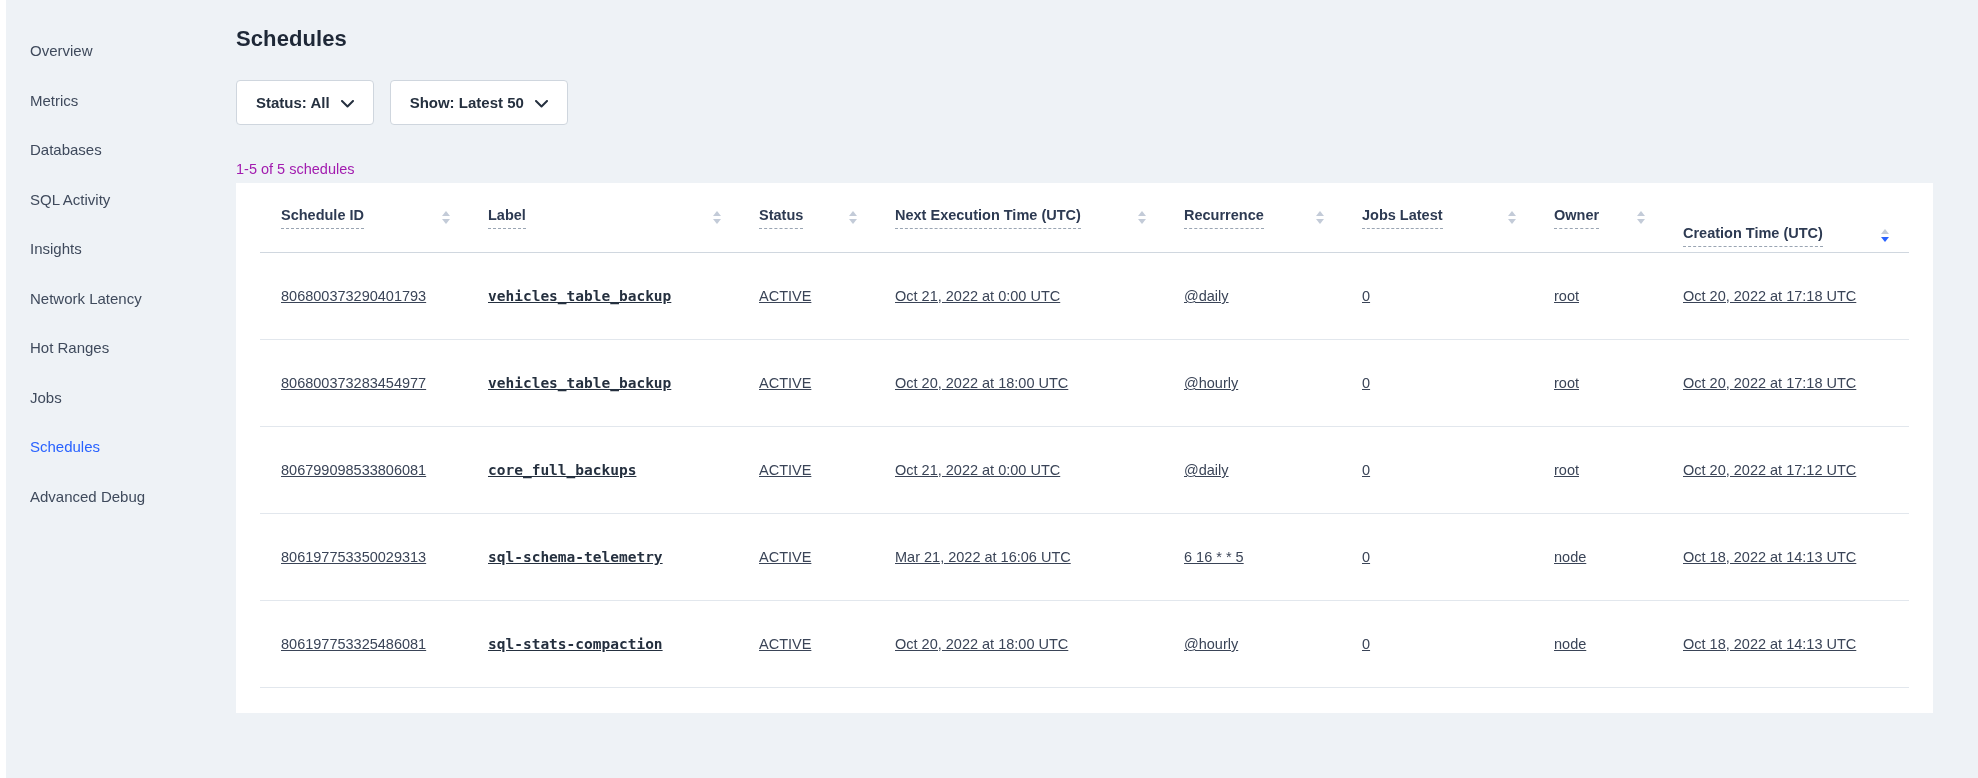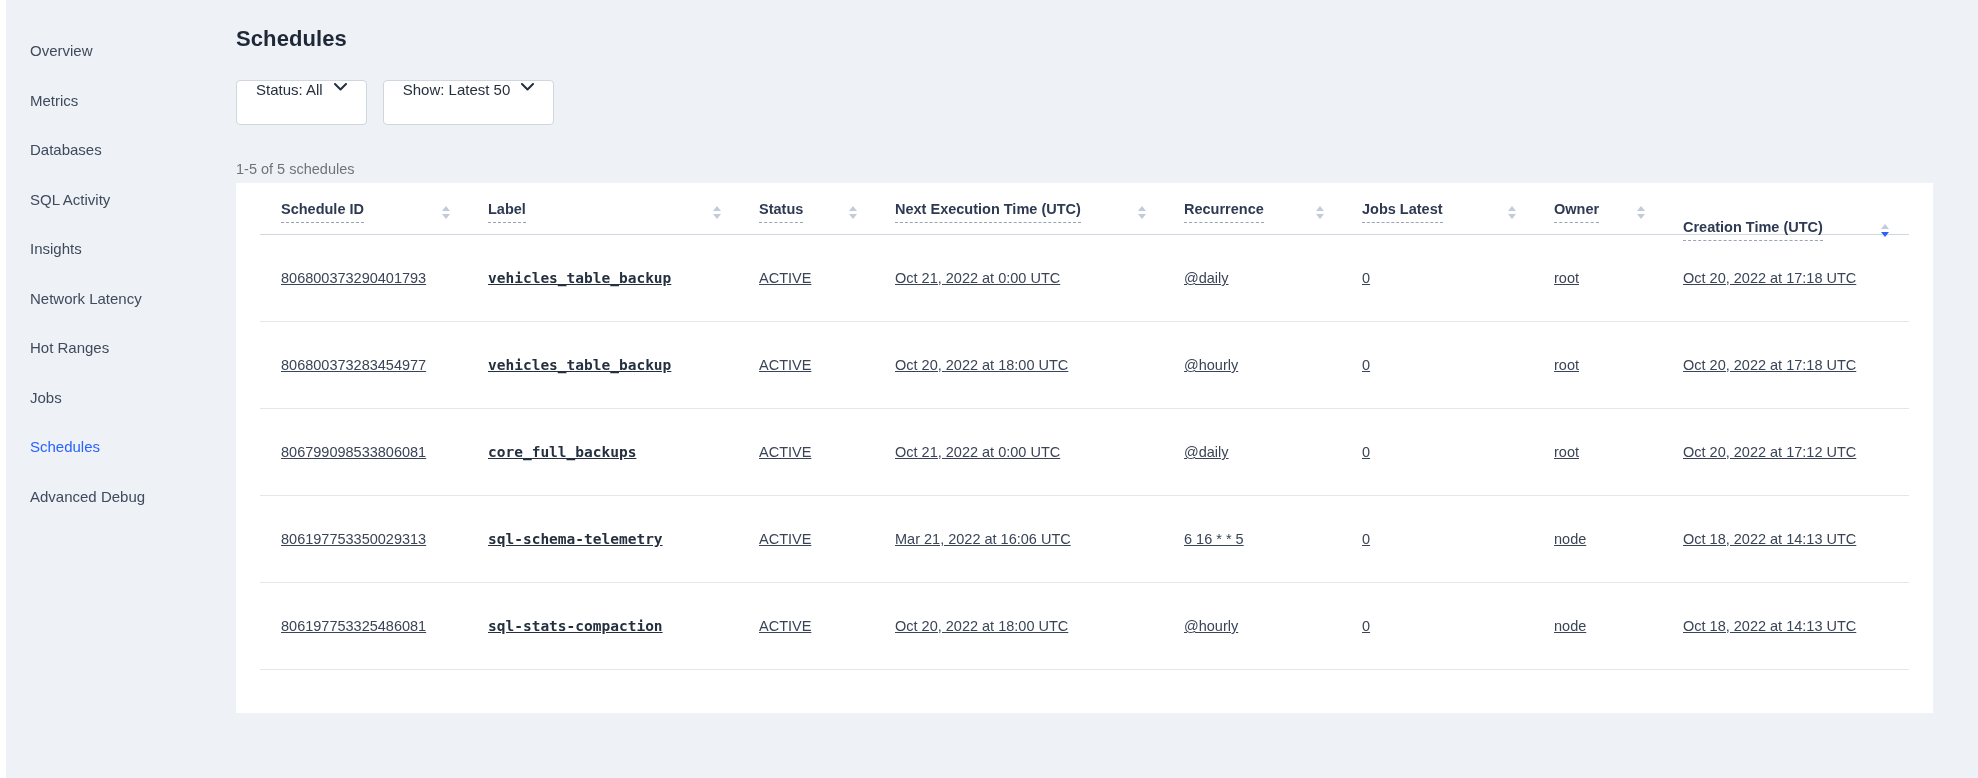--- a/index.html
+++ b/index.html
@@ -38,54 +38,54 @@
     font-size: 22px;
     font-weight: 700;
     color: #1e2837;
     letter-spacing: 0.1px;
   }
   .filters {
     margin-top: 28px;
     display: flex; gap: 16px;
   }
   .filter-btn {
-    display: inline-flex; gap: 11px;
+    display: inline-flex; align-items: center; gap: 11px;
     height: 45px;
     padding: 0 19px;
     background: #ffffff;
     border: 1px solid #cfd6de;
     border-radius: 4px;
     font-family: "Liberation Sans", sans-serif;
     font-size: 15px;
-    font-weight: 400;
+    font-weight: 700;
     color: #25303f;
     cursor: pointer;
   }
   .chev { display: inline-flex; margin-top: 2px; }
   .results-summary {
     margin-top: 36px;
     font-size: 14.5px;
-    color: #737373;
+    color: #a21caf;
     height: 19px;
   }
   
   .card {
     margin-top: 3px;
     background: #ffffff;
     width: 1697px;
     height: 530px;
     padding: 0 24px;
   }
   .grid-row {
     display: grid;
     grid-template-columns: 207px 271px 136px 289px 178px 192px 129px 1fr;
     padding-left: 21px;
   }
   .thead {
-    height: 52px;
+    height: 70px;
     align-items: center;
     border-bottom: 1px solid #d0d7df;
   }
   .th {
     display: flex; align-items: center; justify-content: space-between;
     padding-right: 38px;
     cursor: pointer;
   }
   .th.last { padding-right: 20px; margin-top: 36px; }
   .th-label {

